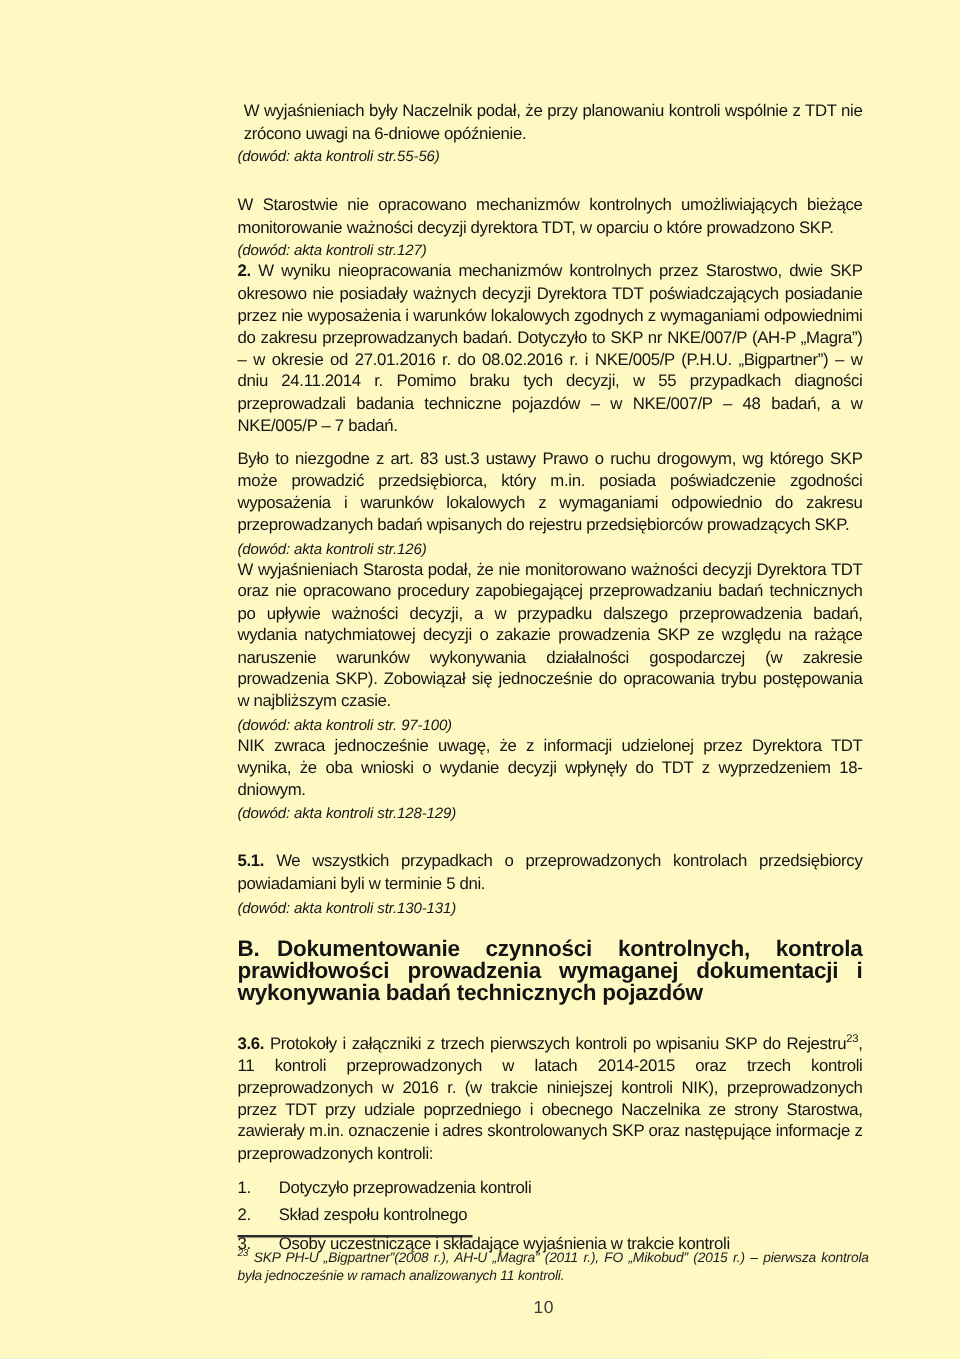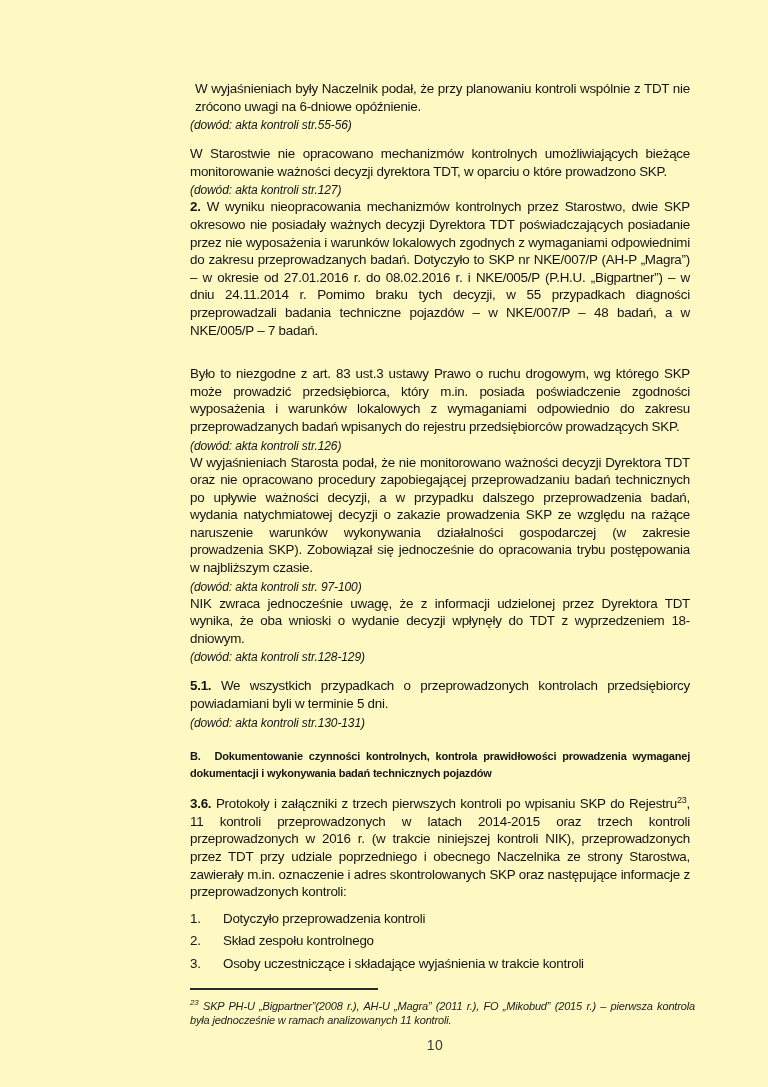--- a/index.html
+++ b/index.html
@@ -25,33 +25,33 @@
   }
   .para {
     margin: 0;
     font-size: 13.4px;
     line-height: 17.6px;
     letter-spacing: -0.25px;
     text-align: justify;
   }
   .indent-sm { padding-left: 5px; }
   .mt-lg { }
-  .mt-md { margin-top: 12px; }
-  .mt-sm { margin-top: 26px; }
+  .mt-md { margin-top: 22px; }
+  .mt-sm { margin-top: 9px; }
   .lead { font-weight: bold; }
   .evidence {
     margin: 3px 0 0 0;
     font-size: 12px;
     line-height: 15px;
     font-style: italic;
     letter-spacing: -0.1px;
   }
   .heading {
     margin: 17px 0 7px 0;
-    font-size: 11px;
+    font-size: 18px;
     line-height: 17.8px;
     font-weight: bold;
     text-align: justify;
     letter-spacing: -0.2px;
   }
   .heading .lead { margin-right: 14px; }
   .list { margin-top: 9px; }
   .list-item {
     display: flex;
     font-size: 13.4px;

